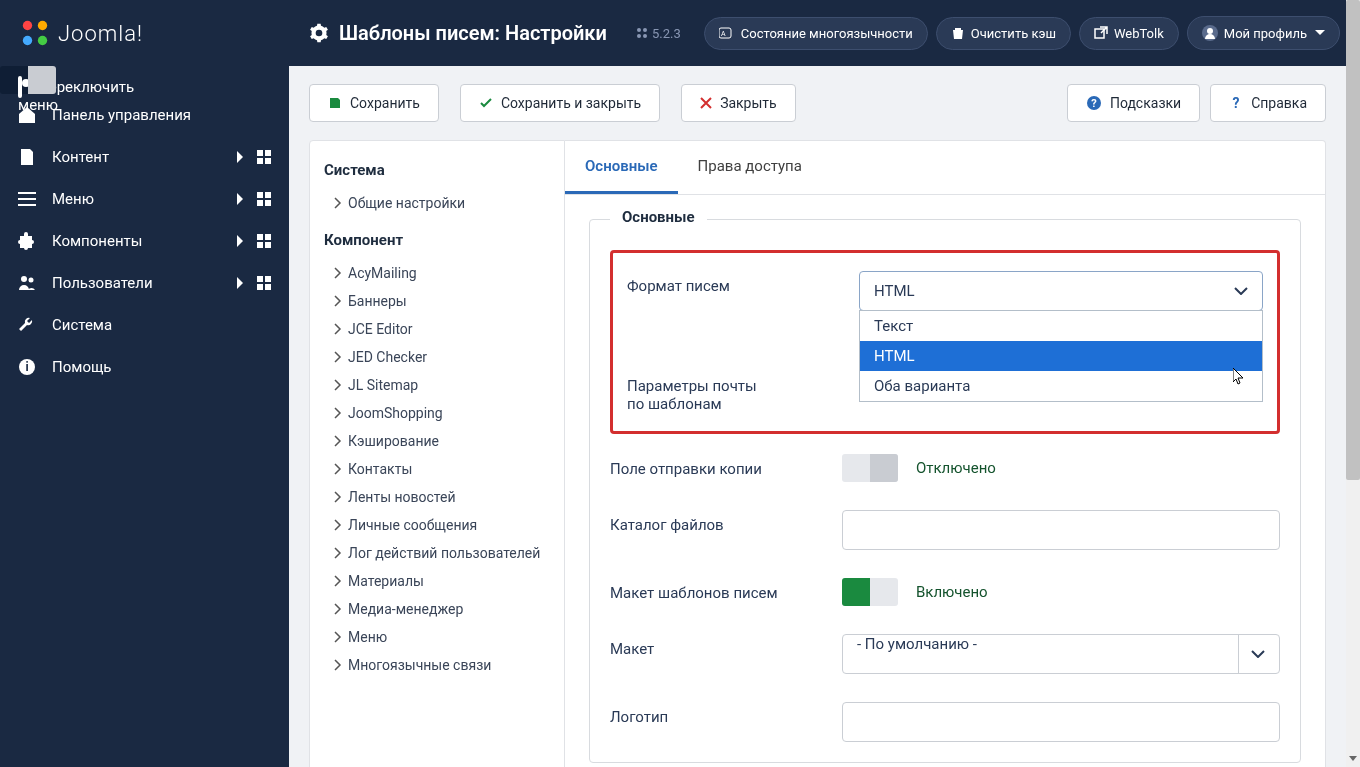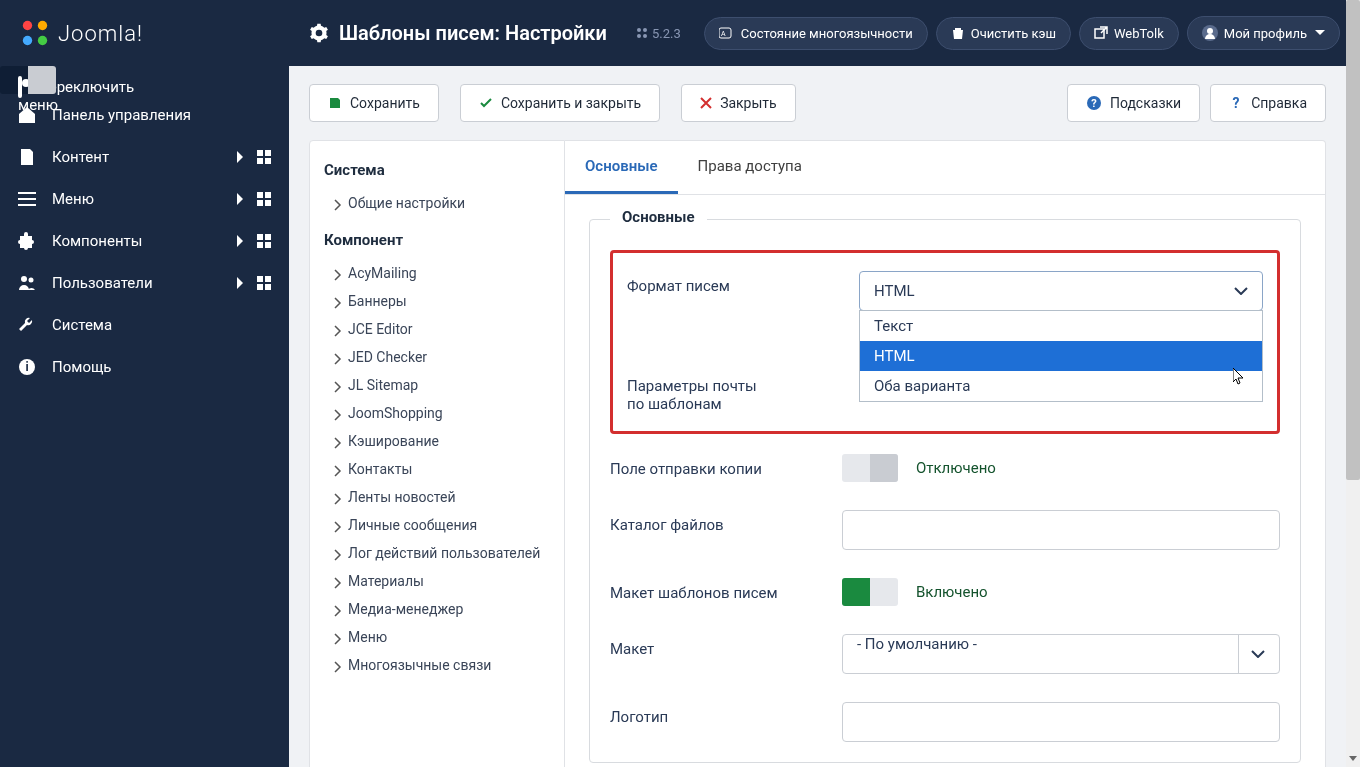--- a/index.html
+++ b/index.html
@@ -24,21 +24,21 @@
 .toggle-switch-icon{width:24px;height:14px;border:2px solid #fff;border-radius:10px;margin-right:16px;position:relative}
 .toggle-switch-icon::after{content:"";position:absolute;width:8px;height:8px;background:#fff;border-radius:50%;top:1px;left:2px}
 .main{position:absolute;left:289px;top:66px;right:14px;bottom:0;background:#f0f2f5;overflow:auto}
 .toolbar{padding:18px 20px;display:flex;gap:21px}
 .btn{background:#fff;border:1px solid #caced4;border-radius:4px;padding:10px 18px;font-size:14px;cursor:pointer;display:flex;align-items:center;color:#1f2937}
 .btn svg{margin-right:8px}
 .btn-group-right{margin-left:auto;display:flex;gap:10px}
 .content-wrap{display:flex;padding:0 20px}
 .left-panel{width:256px;background:#fff;border:1px solid #e0e2e6;border-radius:4px 0 0 0;padding:20px 14px}
 .left-panel h4{font-size:15px;font-weight:700;color:#1f2d3f;margin-bottom:10px}
-.tree-item{display:flex;align-items:flex-end;padding:6px 0 6px 10px;font-size:14px;color:#3a4558;cursor:pointer}
+.tree-item{display:flex;align-items:center;padding:6px 0 6px 10px;font-size:14px;color:#3a4558;cursor:pointer}
 .tree-item svg{margin-right:6px;color:#555}
 .right-panel{flex:1;background:#fff;border:1px solid #e0e2e6;border-left:none;border-radius:0 4px 0 0}
 .tabs{display:flex;border-bottom:1px solid #e0e2e6}
 .tab{padding:16px 20px;font-size:15px;color:#404040;cursor:pointer;border-bottom:3px solid transparent}
 .tab.active{color:#2a69b7;border-bottom-color:#2a69b7;font-weight:600}
 .fieldset{margin:24px;border:1px solid #d8dbdf;border-radius:4px;padding:30px 20px 20px;position:relative}
 .fieldset-legend{position:absolute;top:-12px;left:20px;background:#fff;padding:0 12px;font-size:15px;font-weight:700;color:#1f2d3f}
 .highlight-box{border:3px solid #d32f2f;border-radius:4px;padding:18px 14px;margin-bottom:20px;position:relative}
 .form-row{display:flex;align-items:flex-start;margin-bottom:28px}
 .form-row:last-child{margin-bottom:0}

